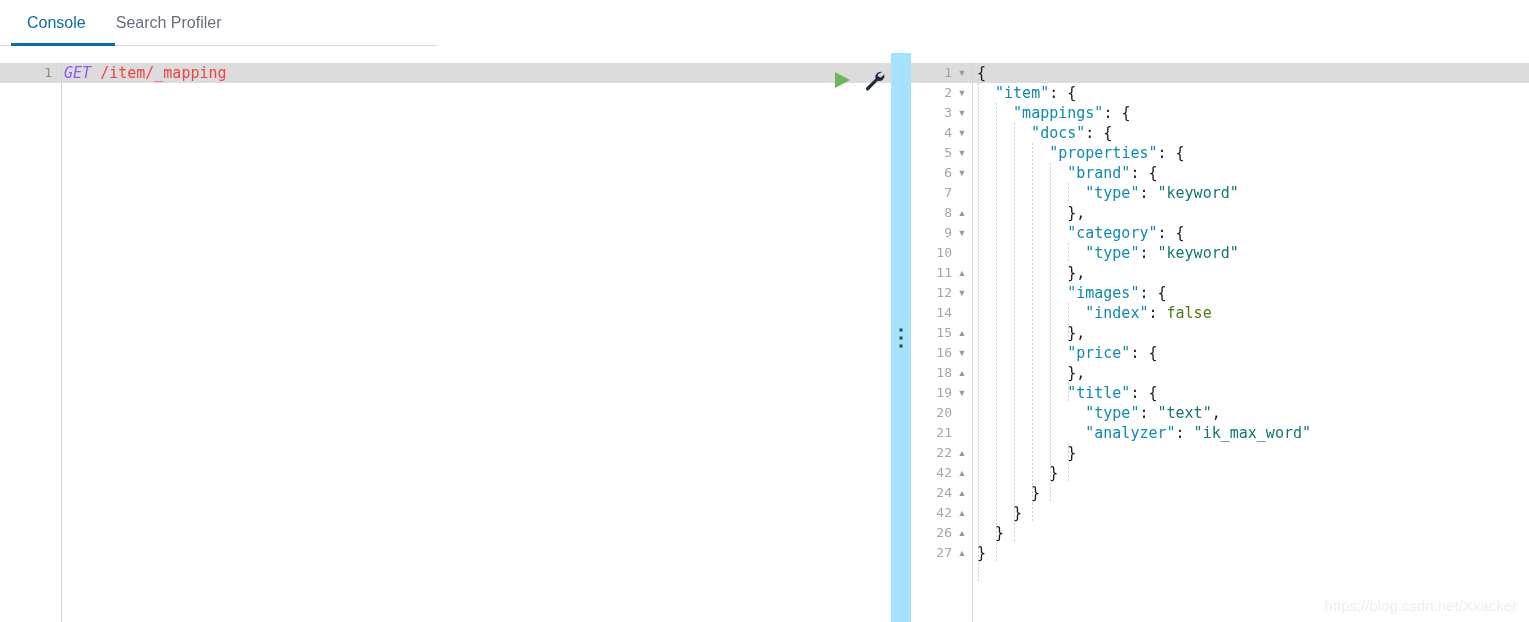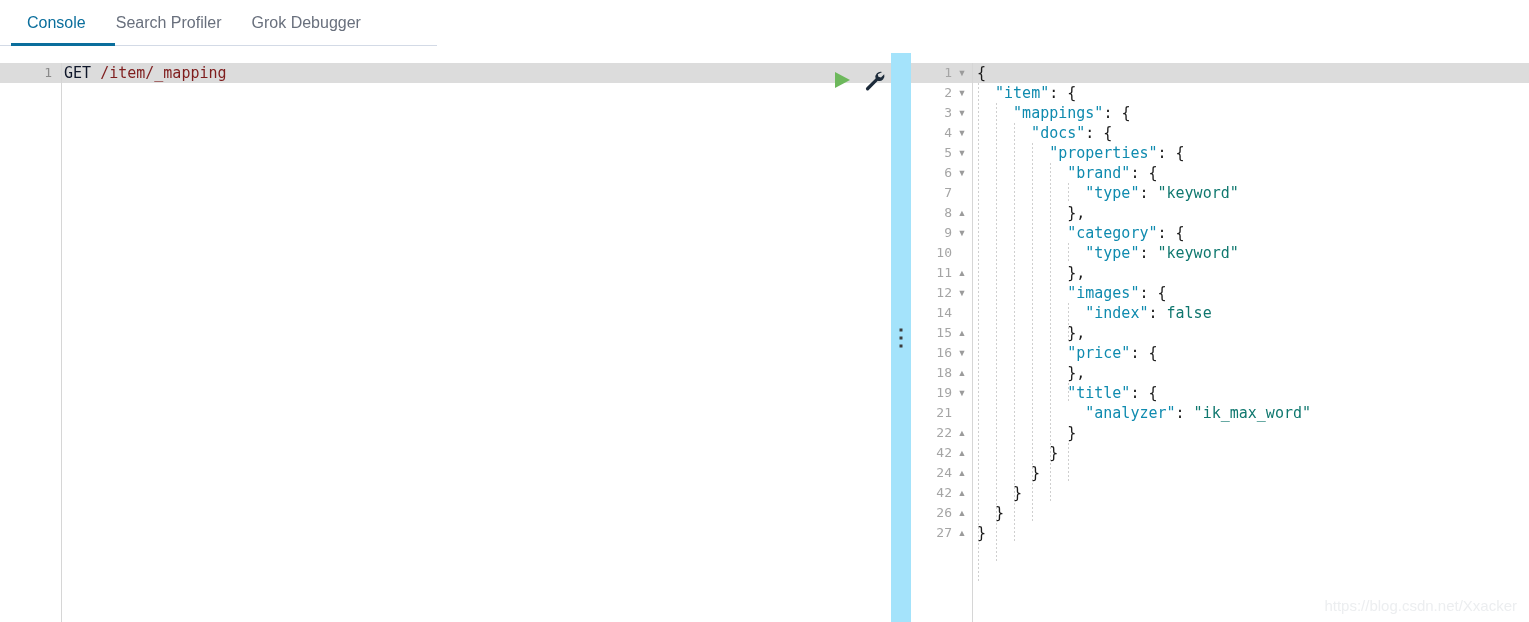--- a/index.html
+++ b/index.html
@@ -47,22 +47,22 @@
   .ed-linenum{
     position:absolute; left:0; top:10px; width:52px; height:20px;
     text-align:right; line-height:20px;
     font-family:"DejaVu Sans Mono", monospace; font-size:13px; color:#8a8a8a;
   }
   .ed-code{
     position:absolute; left:64px; top:10px; height:20px; line-height:20px;
     font-family:"DejaVu Sans Mono", monospace; font-size:15px;
     white-space:pre;
   }
-  .m-method{ color:#0f172a; }
-  .m-path{ color:#7f1d1d; }
+  .m-method{ color:#8b5cf6;font-style:italic; }
+  .m-path{ color:#ef4444; }
 
   .run-btn{
     position:absolute; left:830px; top:68px;
     width:24px; height:24px; cursor:pointer;
   }
   .wrench-btn{
     position:absolute; left:862px; top:68px;
     width:24px; height:24px; cursor:pointer;
   }
 
@@ -110,38 +110,37 @@
     white-space:pre; color:#1a1a1a;
   }
   .guides{ position:absolute; left:0; top:10px; width:618px; height:559px; }
   .guide{
     position:absolute; width:1px;
     background:linear-gradient(to bottom,#cfcfcf 0,#cfcfcf 2px,transparent 2px,transparent 4px);
     background-size:1px 4px;
   }
   .j-key{ color:#0f8baf; }
   .j-str{ color:#10786f; }
-  .j-bool{ color:#0f766e; }
+  .j-bool{ color:#4d7c0f; }
   .j-punc{ color:#1a1a1a; }
 
   
   .watermark{
     position:absolute; right:12px; bottom:8px;
     font-size:15px; color:#eceef0; white-space:nowrap;
     font-family:"Liberation Sans", sans-serif;
   }
 </style>
 </head>
 <body>
 
 <div class="tabbar">
   <div class="tabs" id="tabs-container">
       <div class="tab active">Console</div>
       <div class="tab">Search Profiler</div>
-      <div class="tab">Grok Debugger</div>
     </div>
   <div class="tab-underline-rest"></div>
   <div class="tab-underline-active"></div>
 </div>
 
 <div class="editor-pane">
   <div class="ed-activeline"></div>
   <div class="ed-gutter-sep"></div>
   <div class="ed-linenum">1</div>
   <div class="ed-code"><span class="m-method">GET</span><span> </span><span class="m-path">/item/_mapping</span></div>
@@ -258,20 +257,24 @@
         <div class="rnum">18</div>
         <div class="rfold">▲</div>
         <div class="rcode" style="left: 156.2px;"><span class="j-punc">},</span></div>
       </div>
       <div class="rrow">
         <div class="rnum">19</div>
         <div class="rfold">▼</div>
         <div class="rcode" style="left: 156.2px;"><span class="j-key">"title"</span><span class="j-punc">: {</span></div>
       </div>
       <div class="rrow">
+        <div class="rnum">20</div>
+        <div class="rcode" style="left: 174.24px;"><span class="j-key">"type"</span><span class="j-punc">: </span><span class="j-str">"text"</span><span class="j-punc">,</span></div>
+      </div>
+      <div class="rrow">
         <div class="rnum">21</div>
         <div class="rcode" style="left: 174.24px;"><span class="j-key">"analyzer"</span><span class="j-punc">: </span><span class="j-str">"ik_max_word"</span></div>
       </div>
       <div class="rrow">
         <div class="rnum">22</div>
         <div class="rfold">▲</div>
         <div class="rcode" style="left: 156.2px;"><span class="j-punc">}</span></div>
       </div>
       <div class="rrow">
         <div class="rnum">42</div>

